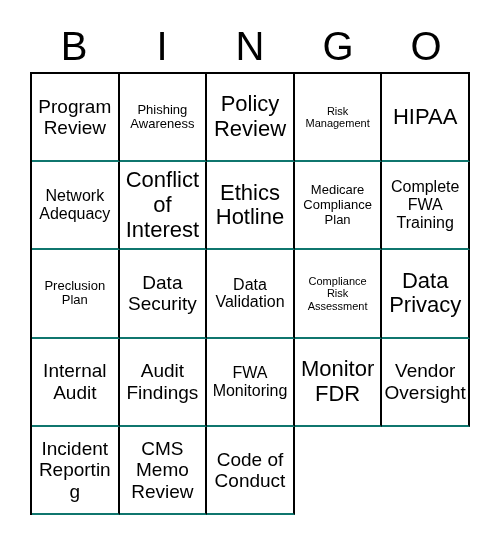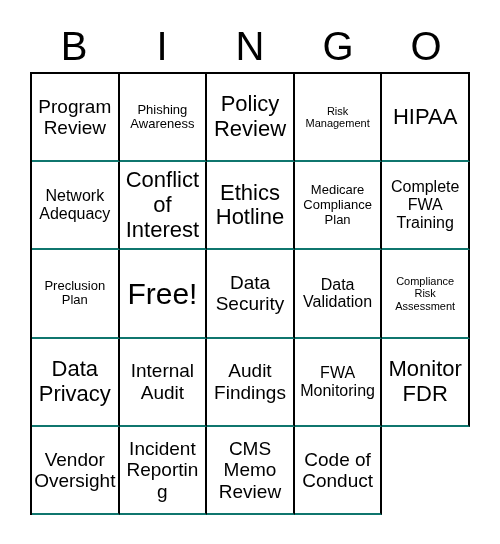--- a/index.html
+++ b/index.html
@@ -130,23 +130,20 @@
       <div class="cell">
         <span class="cell-text fs-sm">Medicare Compliance Plan</span>
       </div>
       <div class="cell">
         <span class="cell-text fs-md">Complete FWA Training</span>
       </div>
       <div class="cell">
         <span class="cell-text fs-sm">Preclusion Plan</span>
       </div>
       <div class="cell">
-        <span class="cell-text fs-free">Free!</span>
-      </div>
-      <div class="cell">
         <span class="cell-text fs-lg">Data Security</span>
       </div>
       <div class="cell">
         <span class="cell-text fs-md">Data Validation</span>
       </div>
       <div class="cell">
         <span class="cell-text fs-xs">Compliance Risk Assessment</span>
       </div>
       <div class="cell">
         <span class="cell-text fs-xl">Data Privacy</span>

